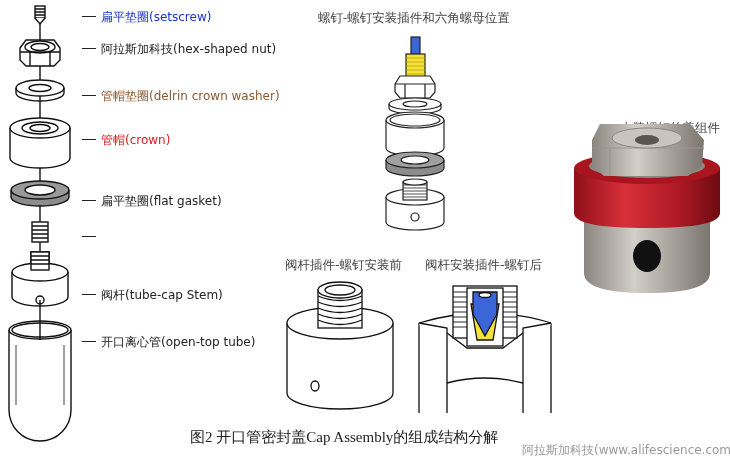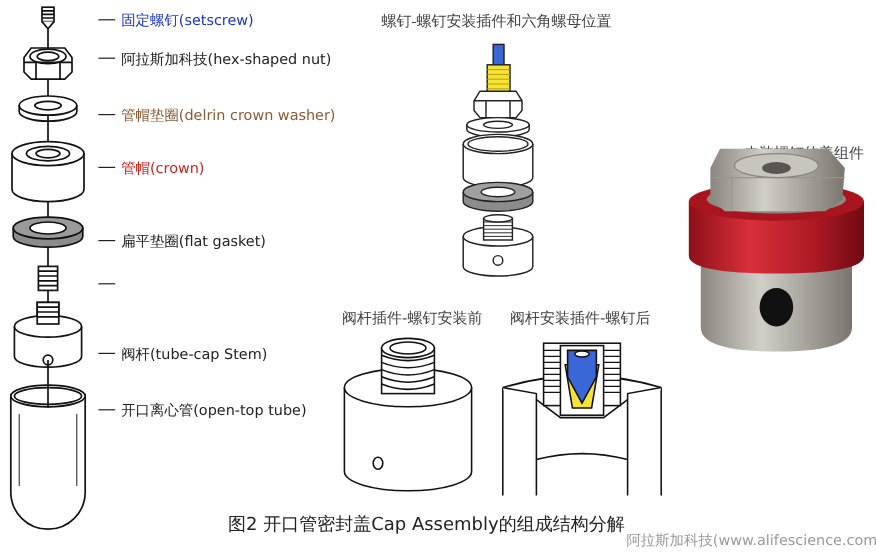--- a/index.html
+++ b/index.html
@@ -52,21 +52,21 @@
     <circle cx="40" cy="300" r="4"></circle>
 
     <path d="M9 330 v80 a31 31 0 0 0 62 0 v-80"></path>
     <ellipse cx="40" cy="330" rx="31" ry="9" fill="#fff"></ellipse>
     <ellipse cx="40" cy="330" rx="28" ry="7"></ellipse>
     <line x1="40" y1="300" x2="40" y2="340"></line>
     <path d="M16 345 v60 M64 345 v60" stroke-width="0.8"></path>
   </g>
 </svg>
 
-<div class="lbl" style="top:10px;color:#1a33cc"><span class="dash"></span><span>固定螺钉(setscrew)</span></div>
+<div class="lbl" style="top:10px;color:#1a33cc"><span class="dash"></span><span>扁平垫圈(setscrew)</span></div>
 <div class="lbl" style="top:42px;color:#222"><span class="dash"></span><span>阿拉斯加科技(hex-shaped nut)</span></div>
 <div class="lbl" style="top:89px;color:#8a5a32"><span class="dash"></span><span>管帽垫圈(delrin crown washer)</span></div>
 <div class="lbl" style="top:133px;color:#d42020"><span class="dash"></span><span>管帽(crown)</span></div>
 <div class="lbl" style="top:194px;color:#222"><span class="dash"></span><span>扁平垫圈(flat gasket)</span></div>
 <div class="lbl" style="top:230px;color:#f2c200"><span class="dash"></span></div>
 <div class="lbl" style="top:288px;color:#222"><span class="dash"></span><span>阀杆(tube-cap Stem)</span></div>
 <div class="lbl" style="top:335px;color:#222"><span class="dash"></span><span>开口离心管(open-top tube)</span></div>
 
 <div class="ttl" style="left:318px;top:10px;font-family:Liberation Serif, serif;">螺钉-螺钉安装插件和六角螺母位置</div>
 <svg style="left:370px;top:32px" width="100" height="205" viewBox="0 0 100 205">
@@ -143,14 +143,14 @@
     <path d="M32 105 q38 -10 76 0" fill="none"></path>
     <rect x="38" y="8" width="64" height="52" fill="#fff"></rect>
     <path d="M38 14h14M38 19h14M38 24h14M38 29h14M38 34h14M38 39h14M38 44h14M38 49h14 M88 14h14M88 19h14M88 24h14M88 29h14M88 34h14M88 39h14M88 44h14M88 49h14" stroke-width="0.9"></path>
     <rect x="52" y="10" width="36" height="58" fill="#fff"></rect>
     <path d="M56 26 L84 26 L78 62 L62 62 Z" fill="#f5e23a"></path>
     <path d="M58 14 L82 14 L82 36 L70 58 L58 36 Z" fill="#3a66d8"></path>
     <ellipse cx="70" cy="17" rx="6" ry="2.5" fill="#fff"></ellipse>
   </g>
 </svg>
 
-<div class="abs" style="left:190px;top:428px;font-size:15px;color:#222;white-space:nowrap;">图2  开口管密封盖Cap Assembly的组成结构分解</div>
+<div class="abs" style="left:190px;top:428px;font-size:15px;color:#222;white-space:nowrap;font-family:Liberation Serif, serif;">图2  开口管密封盖Cap Assembly的组成结构分解</div>
 <div class="abs" style="left:522px;top:442px;font-size:12px;color:#999;white-space:nowrap;">阿拉斯加科技(www.alifescience.com)</div>
 
 </body></html>

